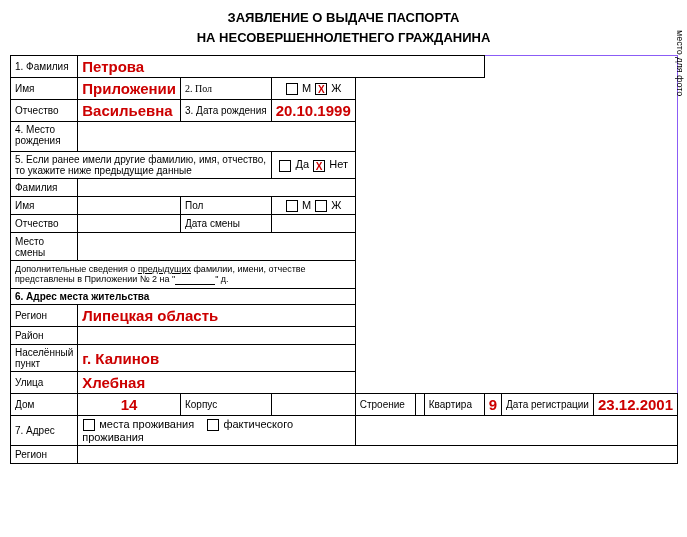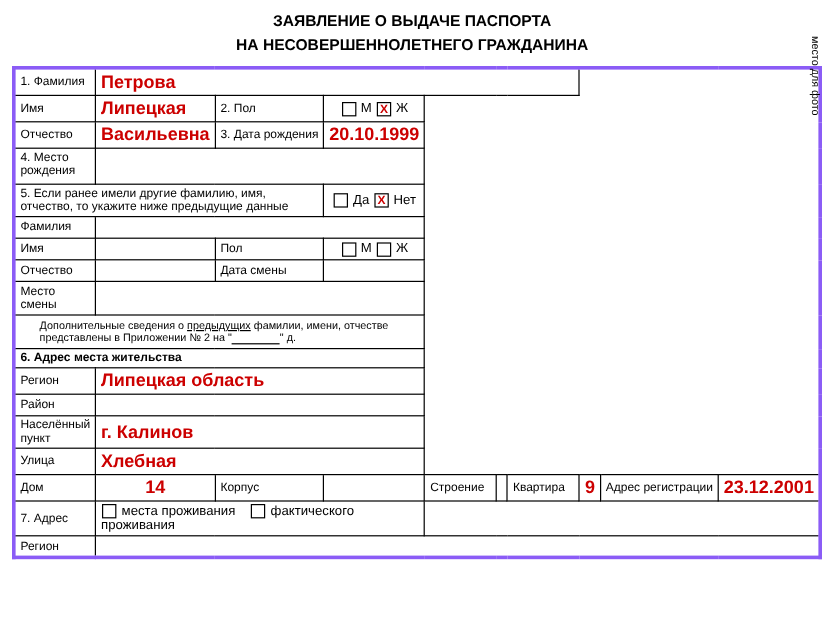--- a/index.html
+++ b/index.html
@@ -28,21 +28,21 @@
     .title {
       text-align: center;
       font-weight: bold;
       font-size: 13px;
       margin-bottom: 8px;
       line-height: 1.5;
     }
     .form-table {
       width: 100%;
       border-collapse: collapse;
-      border: 3px solid #8b5cf6;
+      border: 1px solid #8b5cf6;
     }
     .form-table td, .form-table th {
       border: 1px solid #000;
       padding: 2px 4px;
       vertical-align: middle;
     }
     .label-cell {
       white-space: nowrap;
       font-size: 10px;
       background: #fff;
@@ -70,21 +70,21 @@
       line-height: 12px;
       font-size: 10px;
       vertical-align: middle;
     }
     .checkbox.checked {
       color: #c00;
       font-weight: bold;
     }
     .note-row td {
       font-size: 9px;
-      padding: 3px 20px;
+      padding: 3px 4px;
     }
     .underline {
       text-decoration: underline;
     }
   </style>
 </head>
 <body>
 
 <div class="page">
   <div class="side-text">место для фото</div>
@@ -97,22 +97,22 @@
   <table class="form-table">
 
     <tbody>
         <tr>
       <td class="label-cell" style="width:70px;">1. Фамилия</td>
       <td colspan="6" class="value-cell red-value">Петрова</td>
     </tr>
 
     <tr>
       <td class="label-cell">Имя</td>
-      <td class="value-cell red-value" style="width:340px;">Липецкая</td>
-      <td class="label-cell" style="width:40px;">2. Пол</td>
+      <td class="value-cell red-value" style="width:340px;">Приложении</td>
+      <td class="label-cell" style="width:40px;font-family:Liberation Serif, serif;">2. Пол</td>
       <td class="checkbox-cell" style="width:80px;">
         <span class="checkbox"></span>
         <span>М</span>
         <span class="checkbox checked">X</span>
         <span>Ж</span>
       </td>
     </tr>
 
     <tr>
       <td class="label-cell">Отчество</td>
@@ -200,21 +200,21 @@
 
     <tr>
       <td class="label-cell">Дом</td>
       <td class="value-cell red-value" style="width:30px; text-align:center;">14</td>
       <td class="label-cell">Корпус</td>
       <td style="width:50px;"></td>
       <td class="label-cell">Строение</td>
       <td style="width:50px;"></td>
       <td class="label-cell">Квартира</td>
       <td class="value-cell red-value" style="width:20px; text-align:center;">9</td>
-      <td class="label-cell" style="white-space:nowrap;">Адрес регистрации</td>
+      <td class="label-cell" style="white-space:nowrap;">Дата регистрации</td>
       <td class="value-cell red-value" style="white-space:nowrap; text-align:right; padding-right:4px;">23.12.2001</td>
     </tr>
 
     <tr>
       <td class="label-cell">7. Адрес</td>
       <td colspan="3">
         <span class="checkbox"></span>
         <span>места проживания</span>
         &nbsp;&nbsp;
         <span class="checkbox"></span>

